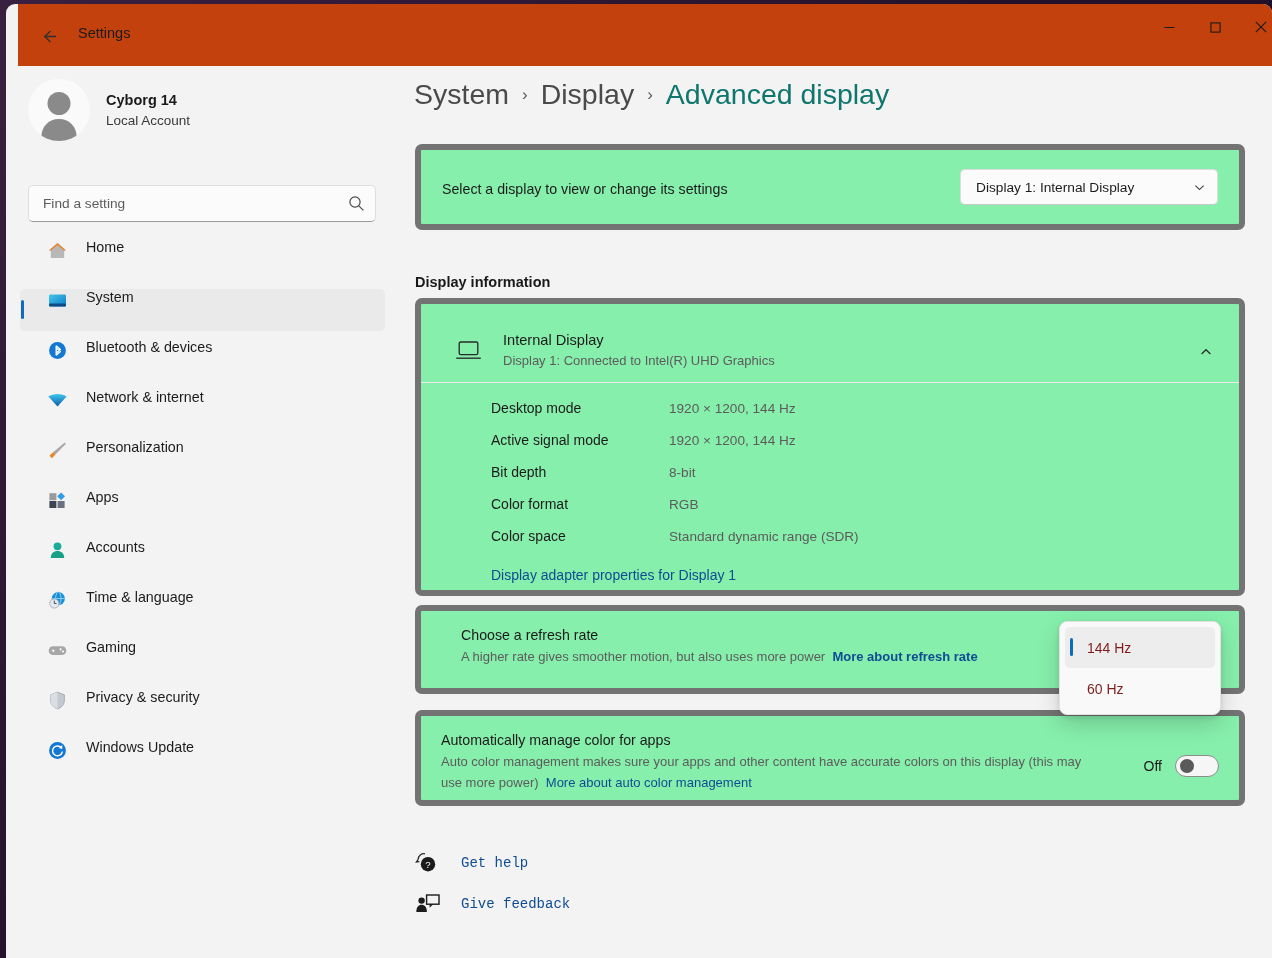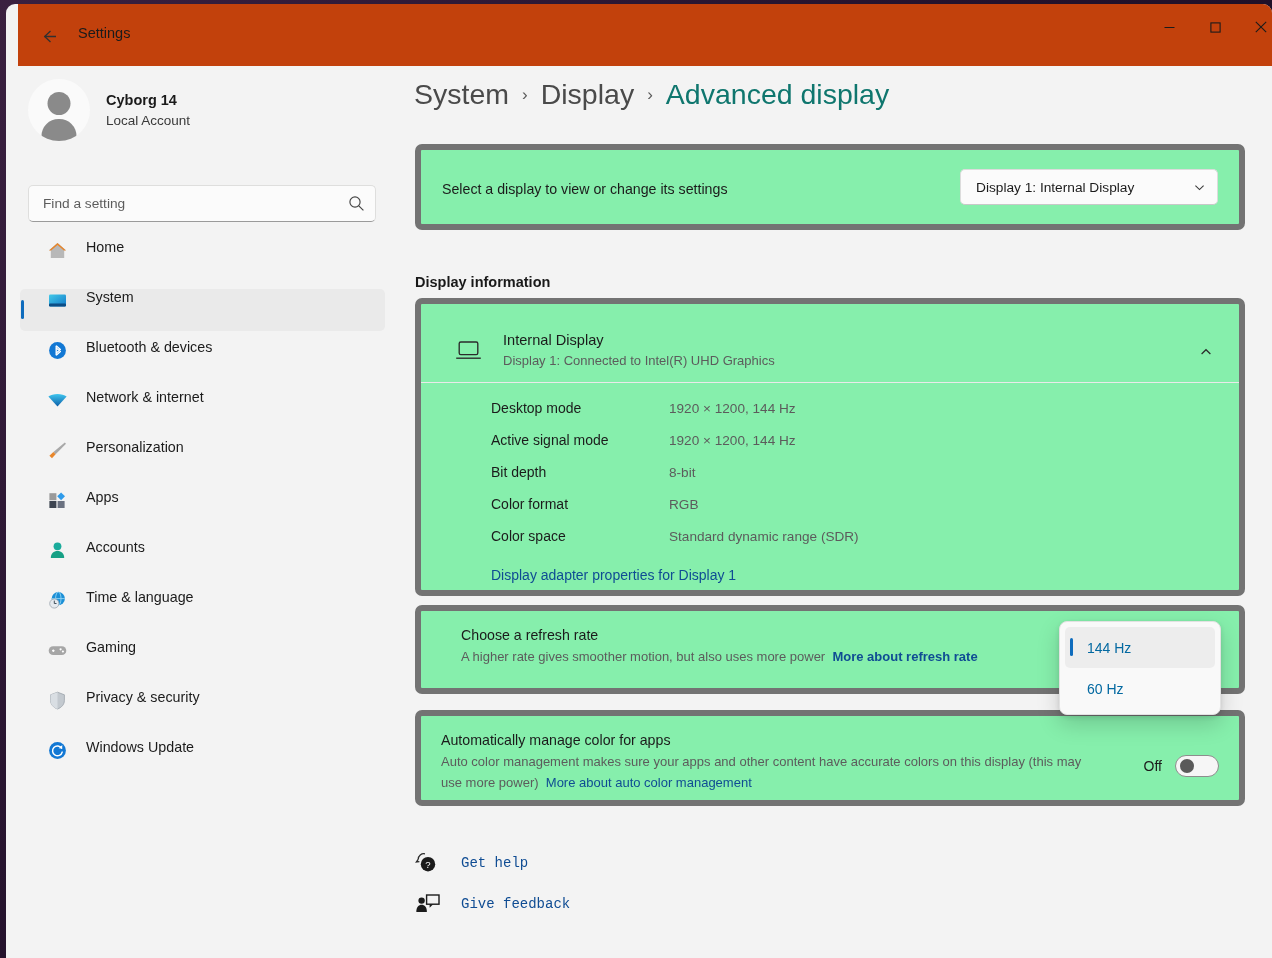--- a/index.html
+++ b/index.html
@@ -193,21 +193,21 @@
     border-radius: 8px;
     box-shadow: 0 9px 22px rgba(0,0,0,0.17), 0 2px 5px rgba(0,0,0,0.10);
     padding: 5px;
     z-index: 40;
   }
   .fly-item {
     position: relative;
     height: 41px; border-radius: 5px;
     display: flex; align-items: center;
     padding-left: 22px;
-    font-size: 14px; color: #0369a1;
+    font-size: 14px; color: #7f1d1d;
     cursor: pointer;
   }
   .fly-item.selected { background: #ededed; }
   .fly-item.selected::before {
     content: ""; position: absolute;
     left: 5px; top: 11px; width: 3px; height: 18px;
     background: #0f6cbd; border-radius: 2px;
   }
 
   .footer-link {

